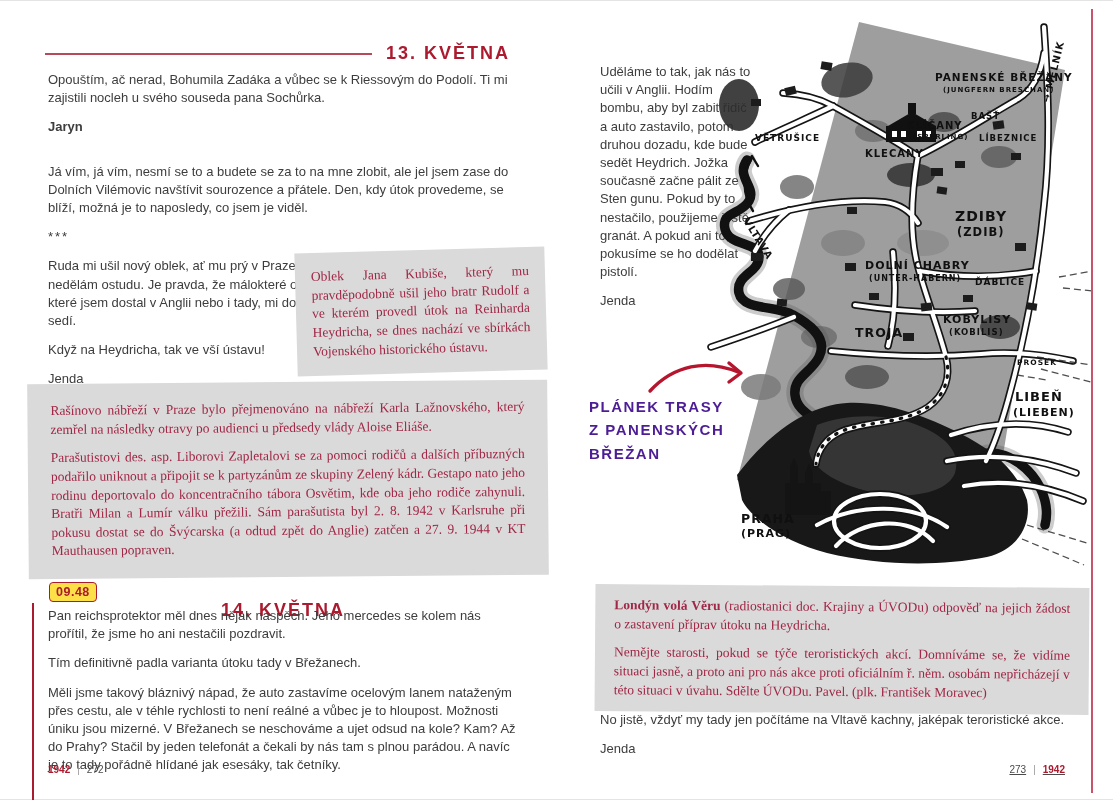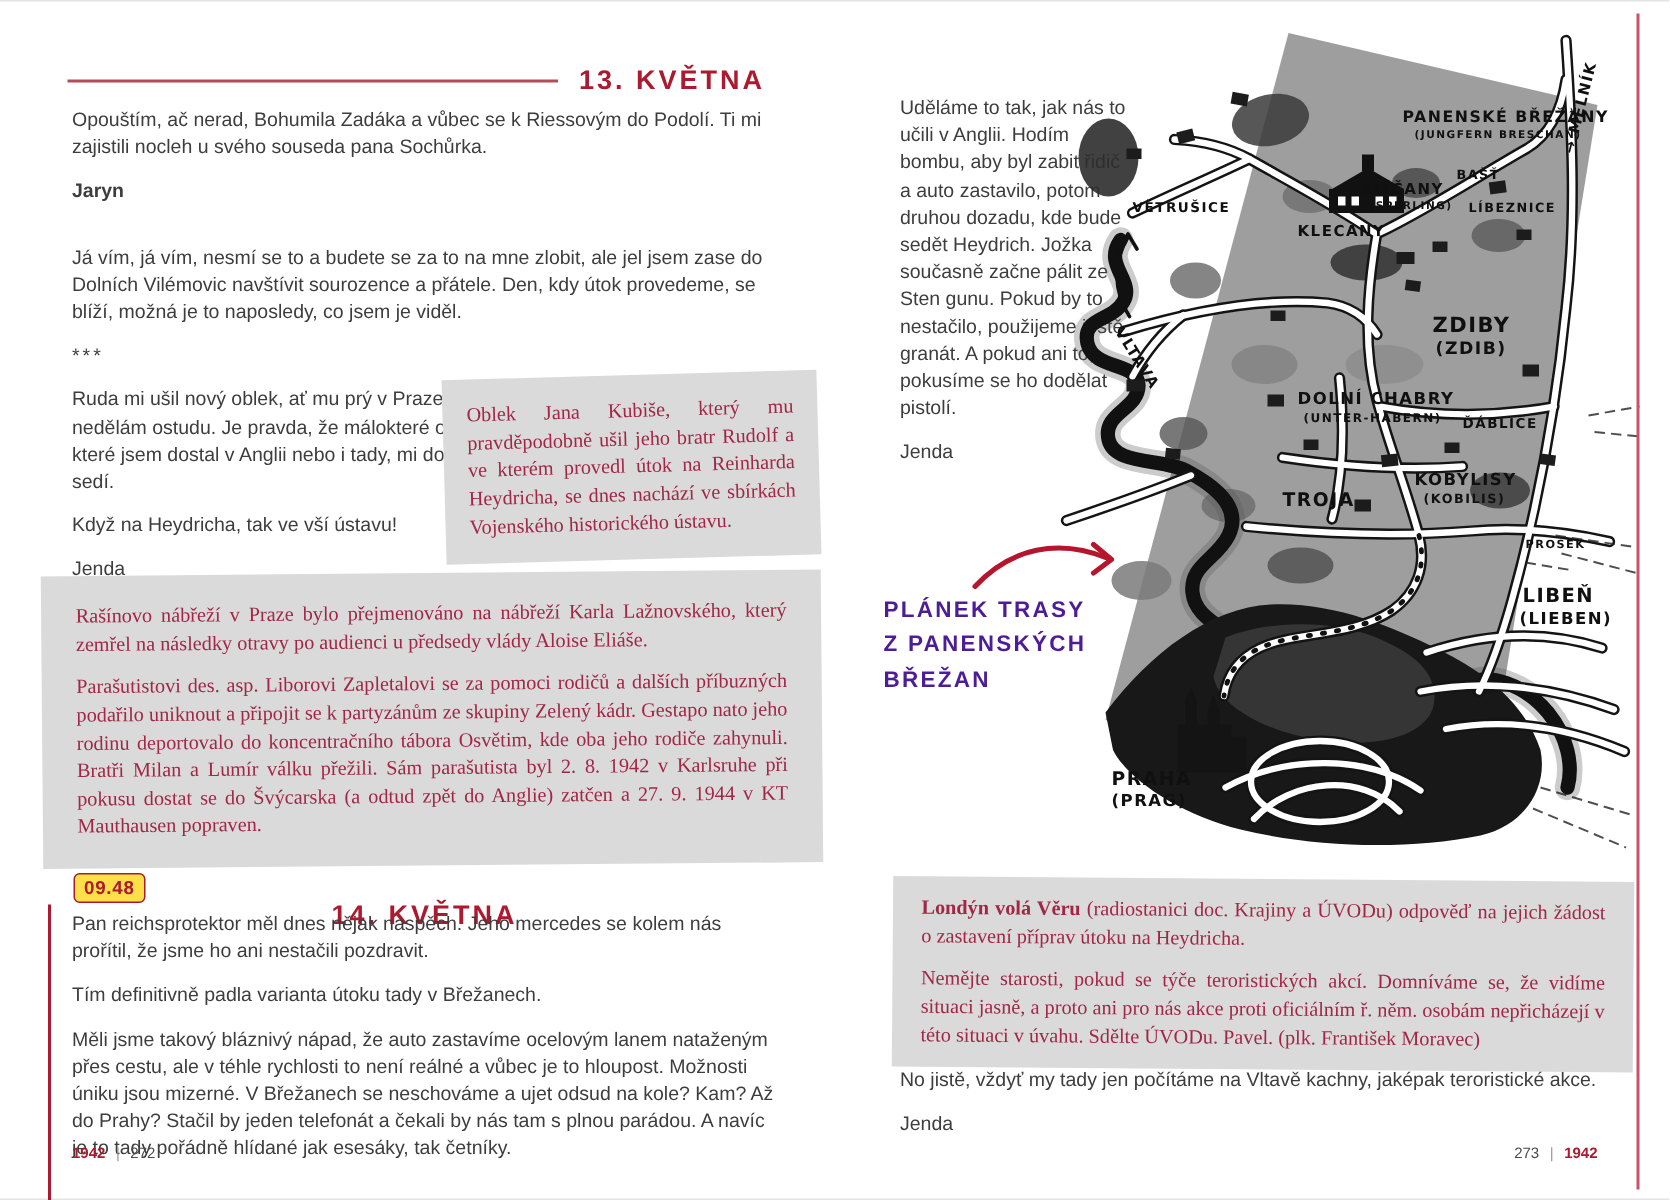--- a/index.html
+++ b/index.html
@@ -47,21 +47,21 @@
   .footer-left{left:48px;}
   
   .col-3{position:absolute;top:62px;left:43px;width:152px;}
   .map-caption{position:absolute;top:394px;left:32px;color:#4c1d95;font-weight:bold;
     font-size:15px;letter-spacing:1.5px;line-height:1.55;}
   .caption-arrow{position:absolute;top:352px;left:85px;}
   .route-map{position:absolute;top:4px;left:140px;}
   .note-3{top:585px;left:38px;width:456px;padding:12px 19px;transform:rotate(0.45deg);}
   .note-3 .lead{font-weight:bold;margin-top:38px;}
   .col-4{position:absolute;top:710px;left:43px;width:480px;}
-  .footer-right{right:48px;}
+  .footer-right{right:48px;text-decoration:underline;}
   .edge-line{position:absolute;top:8px;right:20px;width:2px;height:784px;background:#c9536b;}
   
   .rc{fill:none;stroke:#141414;stroke-width:7.5;stroke-linecap:round;}
   .rw{fill:none;stroke:#ffffff;stroke-width:4.2;stroke-linecap:round;}
   .rd{fill:none;stroke:#111;stroke-width:3.2;stroke-linecap:round;stroke-dasharray:1.5 8;}
   .ml{font-family:"DejaVu Sans",sans-serif;font-weight:bold;fill:#101010;letter-spacing:1px;}
   .sketch{fill:none;stroke:#222;stroke-width:1.3;stroke-dasharray:7 4;opacity:.8;}
   .bld{fill:#1c1c1c;}
 </style>
 </head>

